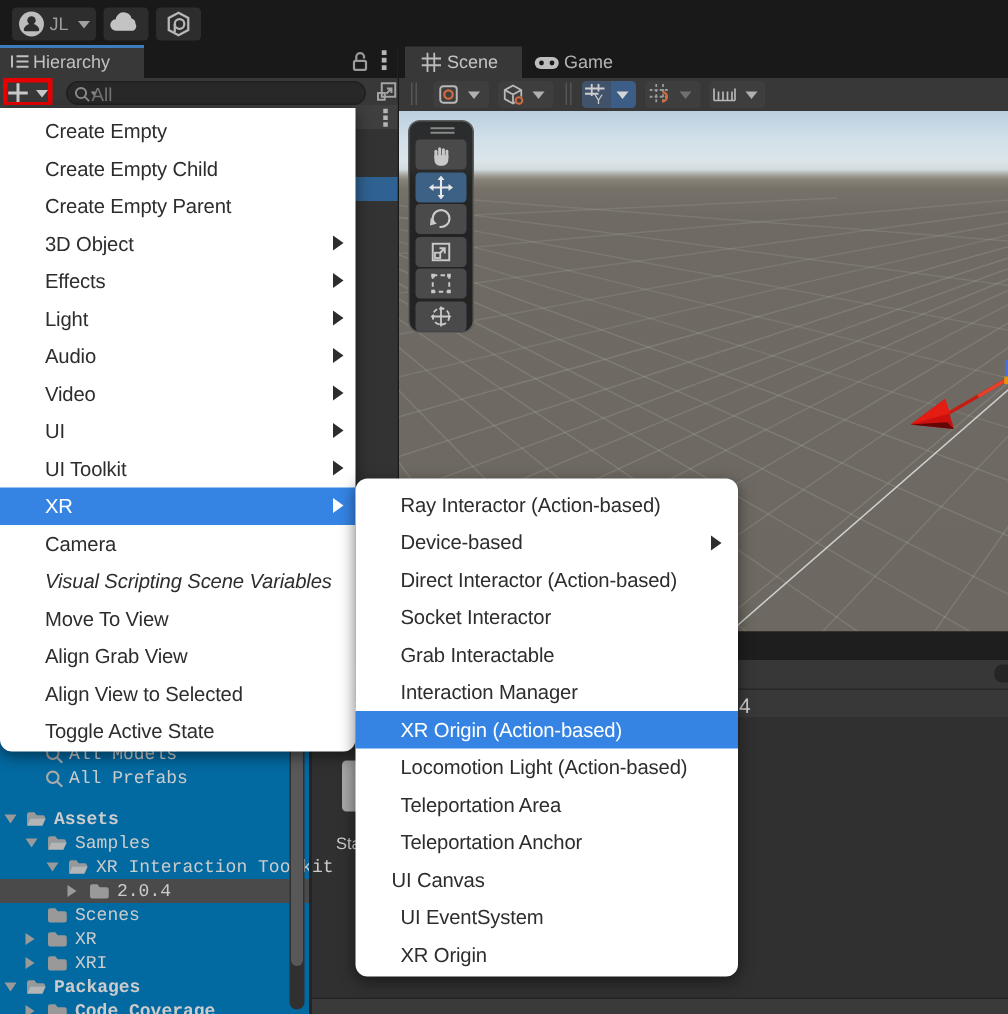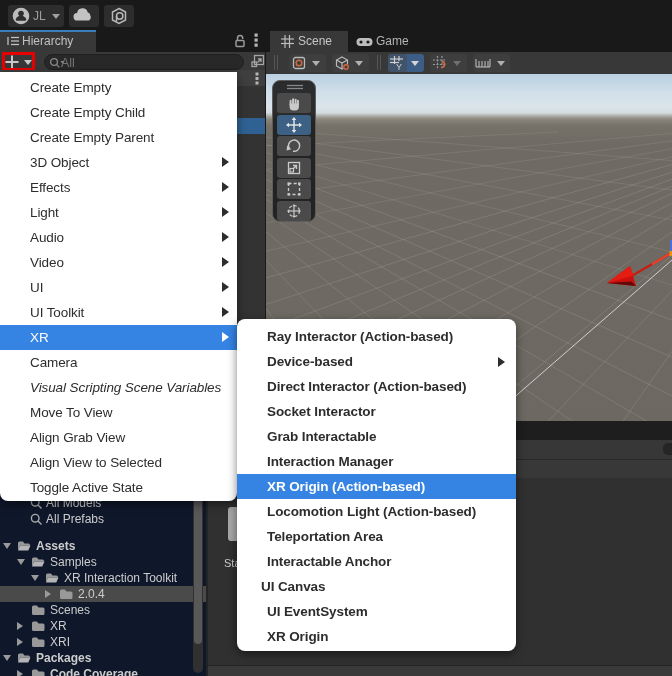--- a/index.html
+++ b/index.html
@@ -25,21 +25,21 @@
  background:linear-gradient(180deg,#b9cfe0 0%,#d0dfe9 5%,#dbe5ea 9.5%,#d3dcdf 11.2%,#a19e97 12.4%,#878379 13.2%,#767168 15%,#6f6b64 20%,#6d6962 100%);}
 
 #palette{position:absolute;left:6px;top:6px;width:44px;height:142px;background:rgba(30,30,30,0.93);
  border-radius:8px;border:1px solid #5d5d5d;}
 .palbtn{position:absolute;left:4px;width:34px;height:20px;background:#4a4a4a;border-radius:3px;}
 
 #project{left:0;top:421px;width:672px;height:255px;background:#303030;}
 #projtabs{position:absolute;left:0;top:0;width:672px;height:19px;background:#1e1e1e;}
 #projtools{position:absolute;left:0;top:19px;width:672px;height:20px;background:#373737;border-bottom:1px solid #282828;}
 #projcrumb{position:absolute;left:207px;top:39px;width:465px;height:18px;background:#383838;}
-#projleft{position:absolute;left:0;top:39px;width:206px;height:216px;background:#0f172a;}
+#projleft{position:absolute;left:0;top:39px;width:206px;height:216px;background:#0369a1;font-family:Liberation Mono, monospace;}
 #projdivider{position:absolute;left:206px;top:19px;width:2px;height:236px;background:#242424;}
 #projbottom{position:absolute;left:208px;top:244px;width:464px;height:11px;background:#3a3a3a;border-top:1px solid #232323;}
 .trow{position:absolute;left:0;width:206px;height:16px;color:#cccccc;font-size:12px;line-height:16px;white-space:nowrap;}
 .tri-e{position:absolute;top:5px;width:0;height:0;border-left:4px solid transparent;border-right:4px solid transparent;border-top:6px solid #9a9a9a;}
 .tri-c{position:absolute;top:4px;width:0;height:0;border-top:4px solid transparent;border-bottom:4px solid transparent;border-left:6px solid #9a9a9a;}
 
 .menu{position:absolute;background:#ffffff;box-shadow:0 3px 10px rgba(0,0,0,0.5);}
 .mi{position:absolute;left:0;width:100%;height:25px;line-height:25px;color:#2d2d2d;
  font-size:13.5px;padding-left:30px;letter-spacing:-0.1px;white-space:nowrap;}
 .mi.hl{background:#3584e4;color:#ffffff;}
@@ -477,27 +477,27 @@
 <div class="mi" style="top:227.5px;">UI Toolkit<div class="marr"></div></div>
 <div class="mi hl" style="top:252.5px;">XR<div class="marr w"></div></div>
 <div class="mi" style="top:277.5px;">Camera</div>
 <div class="mi" style="top:302.5px;font-style:italic;">Visual Scripting Scene Variables</div>
 <div class="mi" style="top:327.5px;">Move To View</div>
 <div class="mi" style="top:352.5px;">Align Grab View</div>
 <div class="mi" style="top:377.5px;">Align View to Selected</div>
 <div class="mi" style="top:402.5px;">Toggle Active State</div>
 </div>
 
-<div class="menu" style="left:237px;top:319px;width:279px;height:332px;border-radius:8px;font-weight:bold;">
+<div class="menu" style="left:237px;top:319px;width:255px;height:332px;border-radius:8px;">
 <div class="mi" style="top:5px;">Ray Interactor (Action-based)</div>
 <div class="mi" style="top:30px;">Device-based<div class="marr" style="right:11px;"></div></div>
 <div class="mi" style="top:55px;">Direct Interactor (Action-based)</div>
 <div class="mi" style="top:80px;">Socket Interactor</div>
 <div class="mi" style="top:105px;">Grab Interactable</div>
 <div class="mi" style="top:130px;">Interaction Manager</div>
 <div class="mi hl" style="top:155px;">XR Origin (Action-based)</div>
 <div class="mi" style="top:180px;">Locomotion Light (Action-based)</div>
 <div class="mi" style="top:205px;">Teleportation Area</div>
-<div class="mi" style="top:230px;">Interactable Anchor</div>
+<div class="mi" style="top:230px;">Teleportation Anchor</div>
 <div class="mi" style="top:255px;padding-left:24px;">UI Canvas</div>
 <div class="mi" style="top:280px;">UI EventSystem</div>
 <div class="mi" style="top:305px;">XR Origin</div>
 </div>
 
 </body></html>

